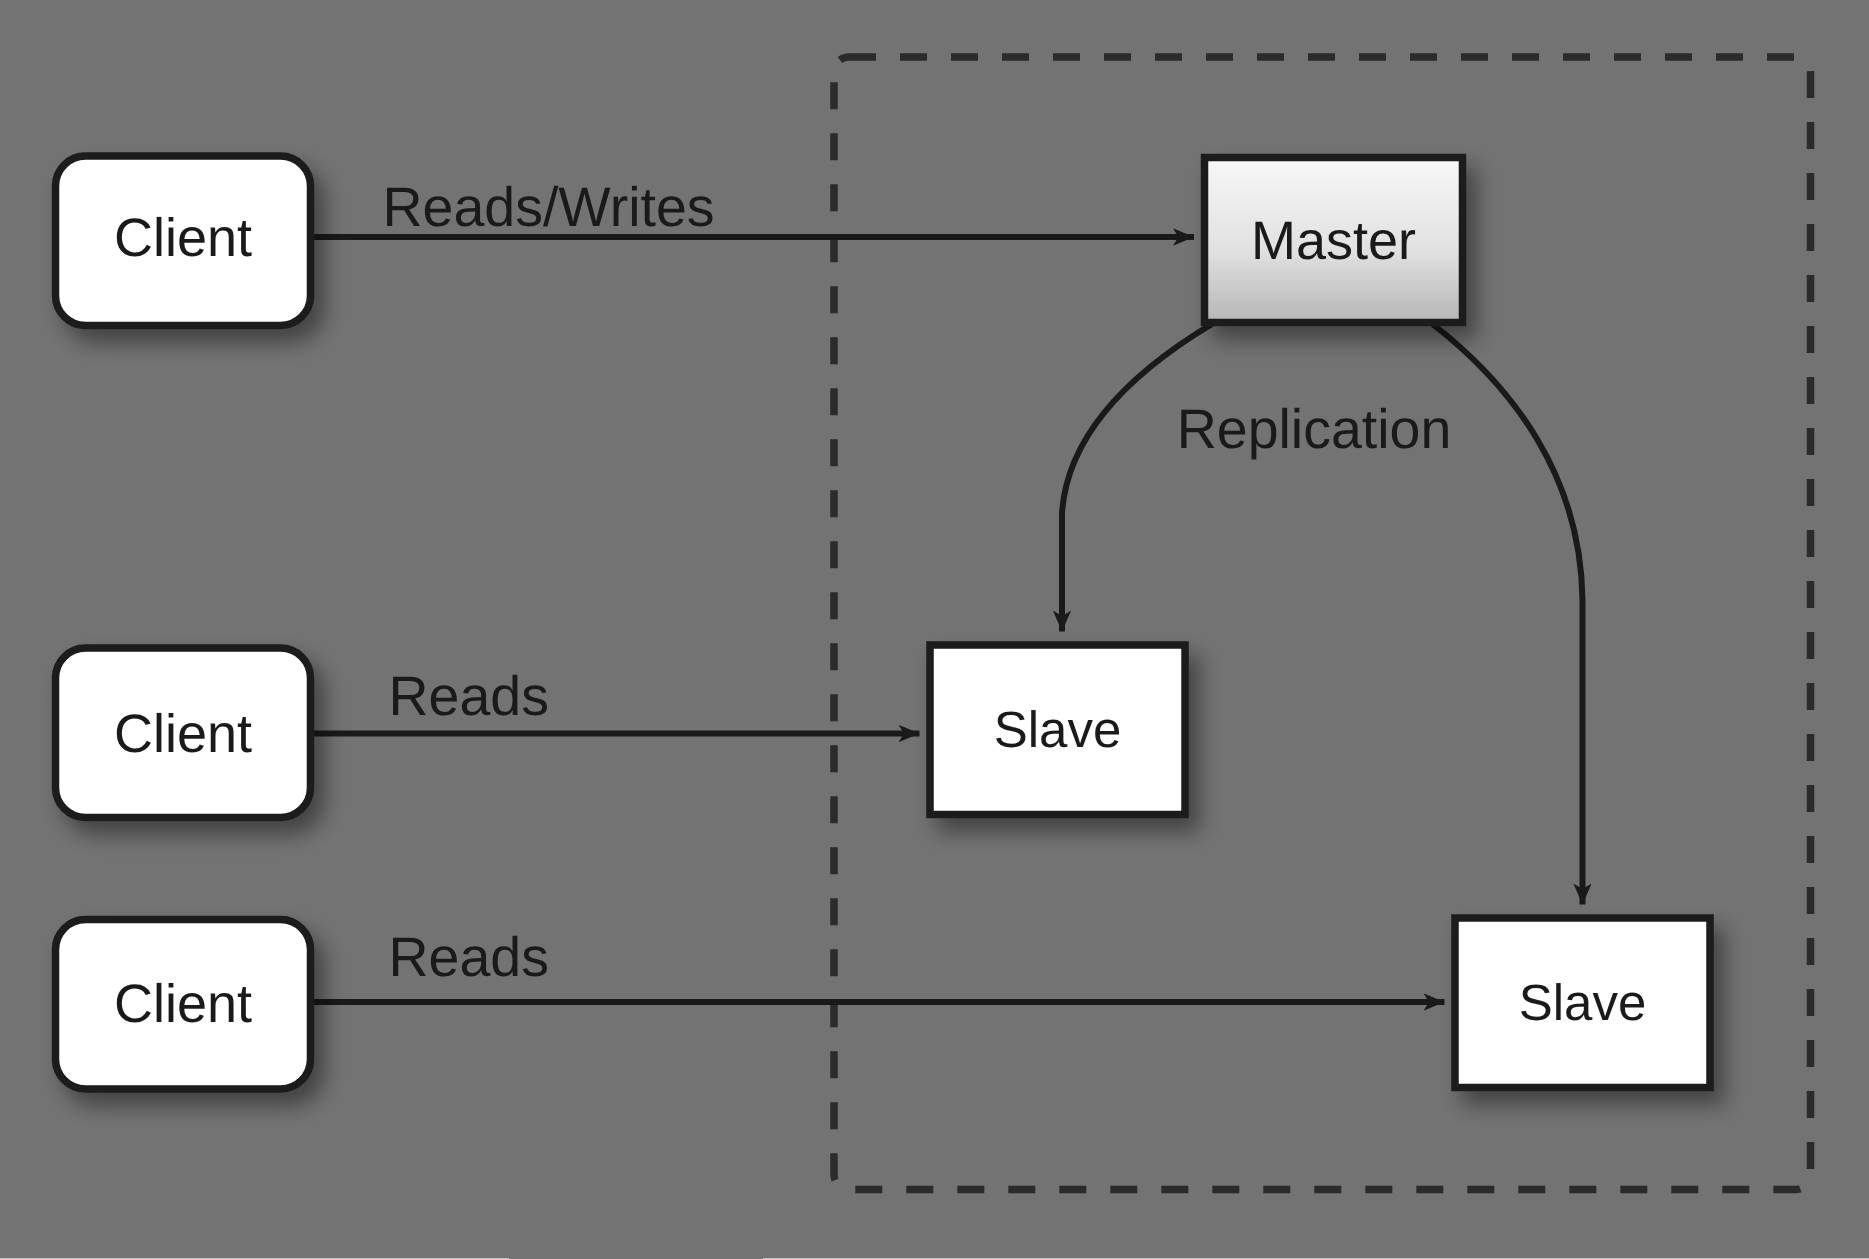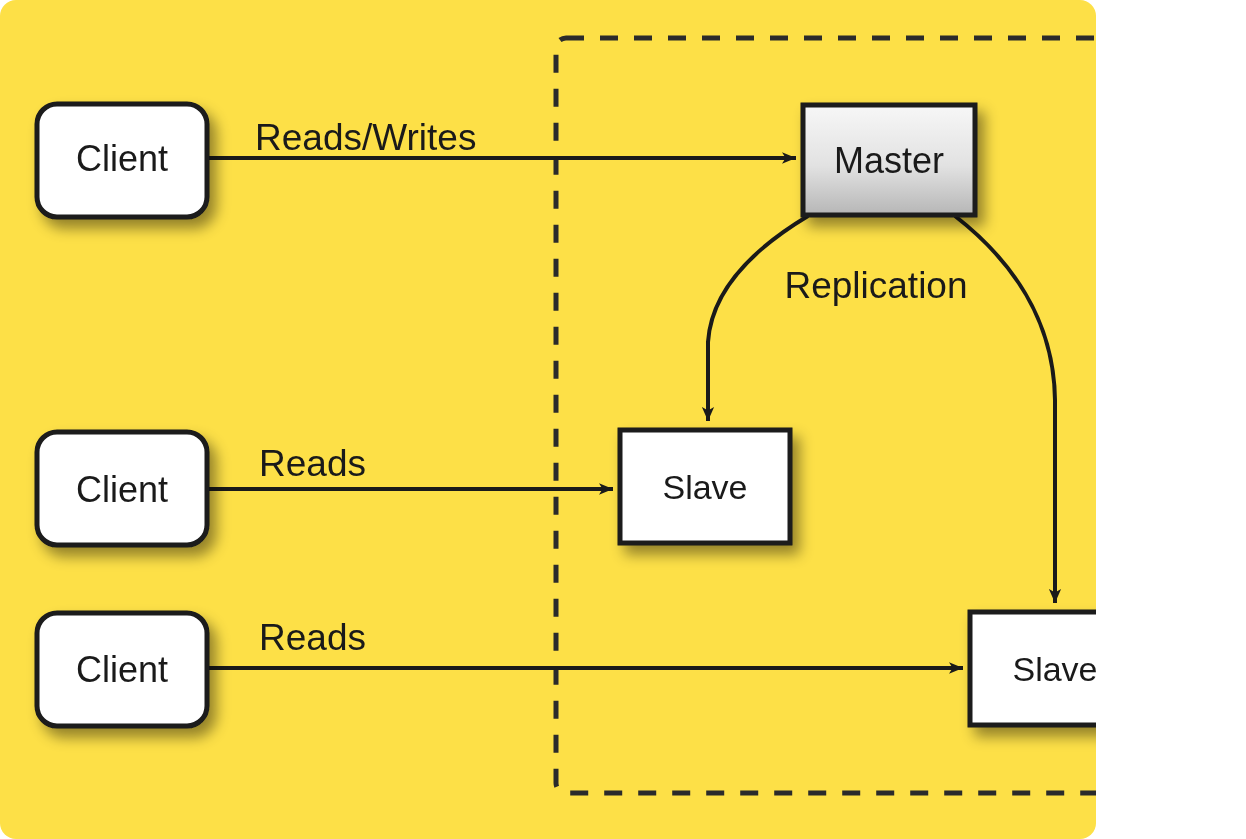--- a/index.html
+++ b/index.html
@@ -5,25 +5,24 @@
   html, body {
     margin: 0;
     padding: 0;
     background: #ffffff;
   }
   body {
     font-family: "Liberation Sans", sans-serif;
   }
   #canvas {
     position: relative;
-    width: 1096px;
+    width: 1246px;
     height: 839px;
-    background: #fde047;
+    background: #737373;
     overflow: hidden;
-    border-radius: 16px;
   }
   #diagram-svg {
     position: absolute;
     left: 0;
     top: 0;
     width: 1246px;
     height: 839px;
   }
   .node-label {
     font-family: "Liberation Sans", sans-serif;

